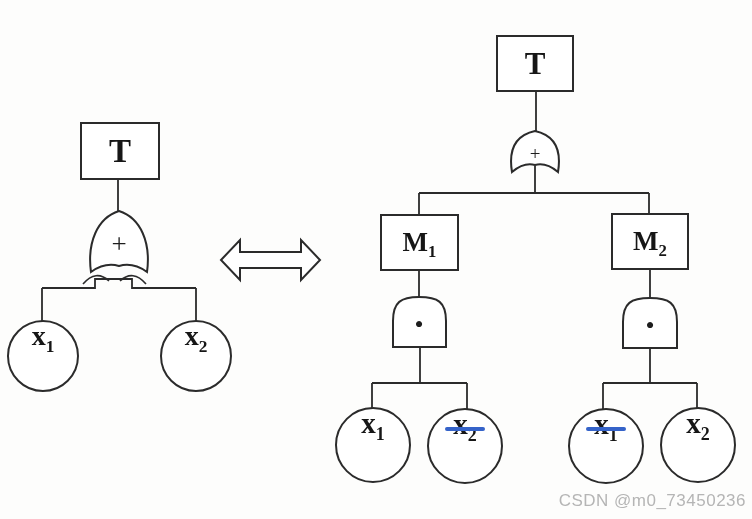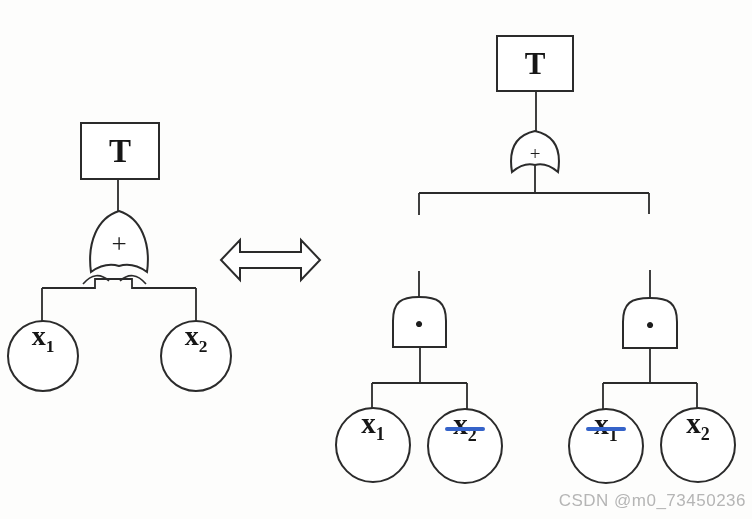--- a/index.html
+++ b/index.html
@@ -113,20 +113,26 @@
     <span class="lbl fs28"><span>x</span><sub>1</sub></span>
   </div>
   <div class="circle" style="left:160px; top:320px; width:68px; height:68px;">
 
     <span class="lbl fs28"><span>x</span><sub>2</sub></span>
   </div>
 
   <div class="box" style="left:496px; top:35px; width:74px; height:53px;">
     <span class="lbl fs31"><span>T</span><sub></sub></span>
   </div>
+  <div class="box" style="left:380px; top:214px; width:75px; height:53px;">
+    <span class="lbl fs27"><span>M</span><sub>1</sub></span>
+  </div>
+  <div class="box" style="left:611px; top:213px; width:74px; height:53px;">
+    <span class="lbl fs27"><span>M</span><sub>2</sub></span>
+  </div>
 
   <div class="circle" style="left:335px; top:407px; width:72px; height:72px;">
 
     <span class="lbl fs29"><span>x</span><sub>1</sub></span>
   </div>
   <div class="circle" style="left:427px; top:408px; width:72px; height:72px;">
     <span class="negbar"></span>
     <span class="lbl fs29"><span>x</span><sub>2</sub></span>
   </div>
   <div class="circle" style="left:568px; top:408px; width:72px; height:72px;">

